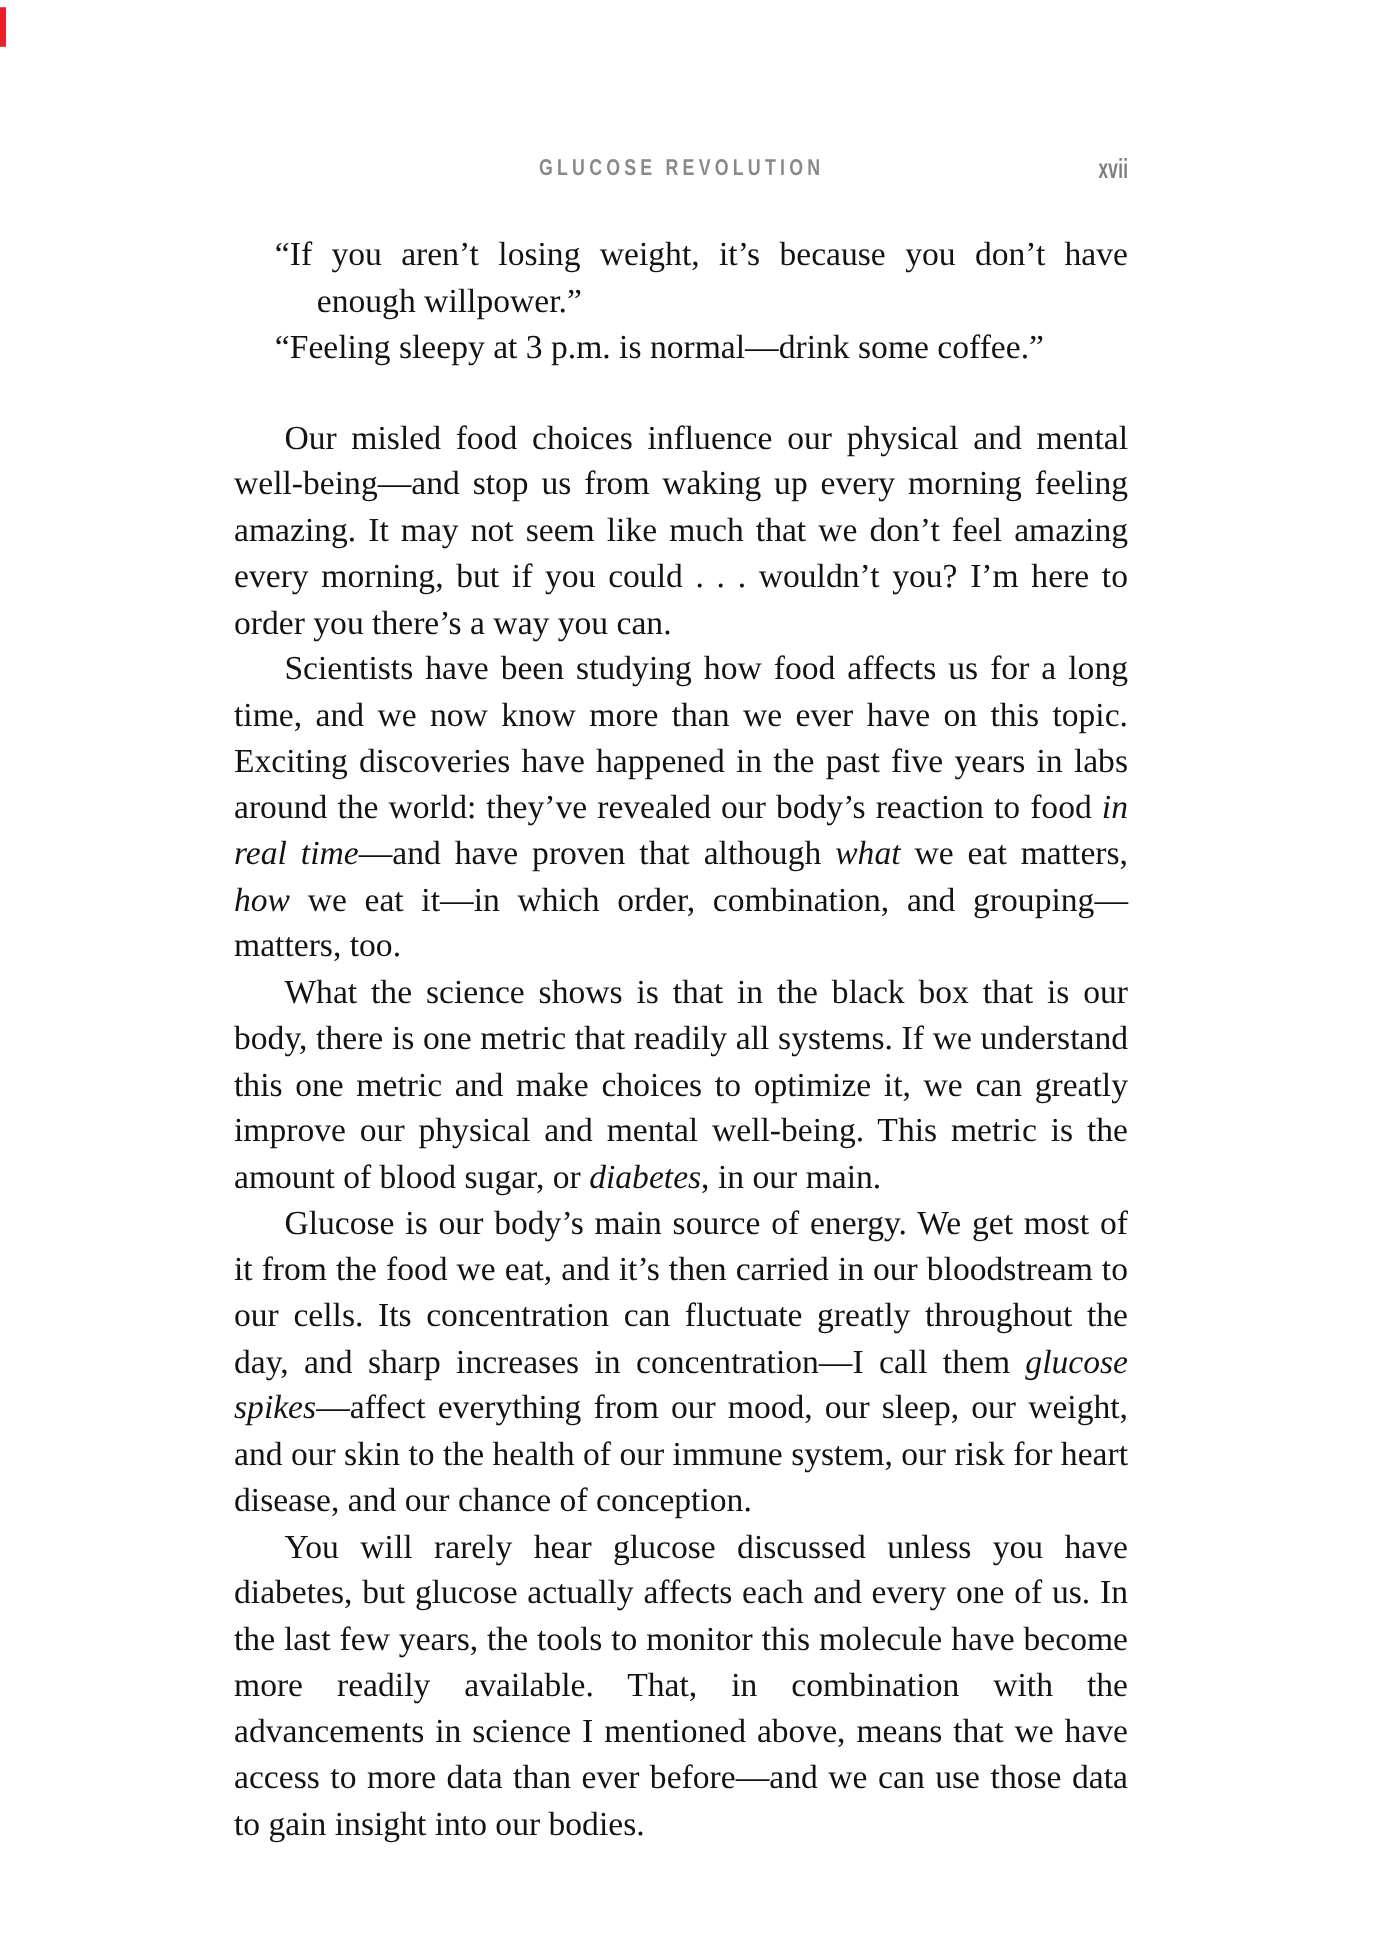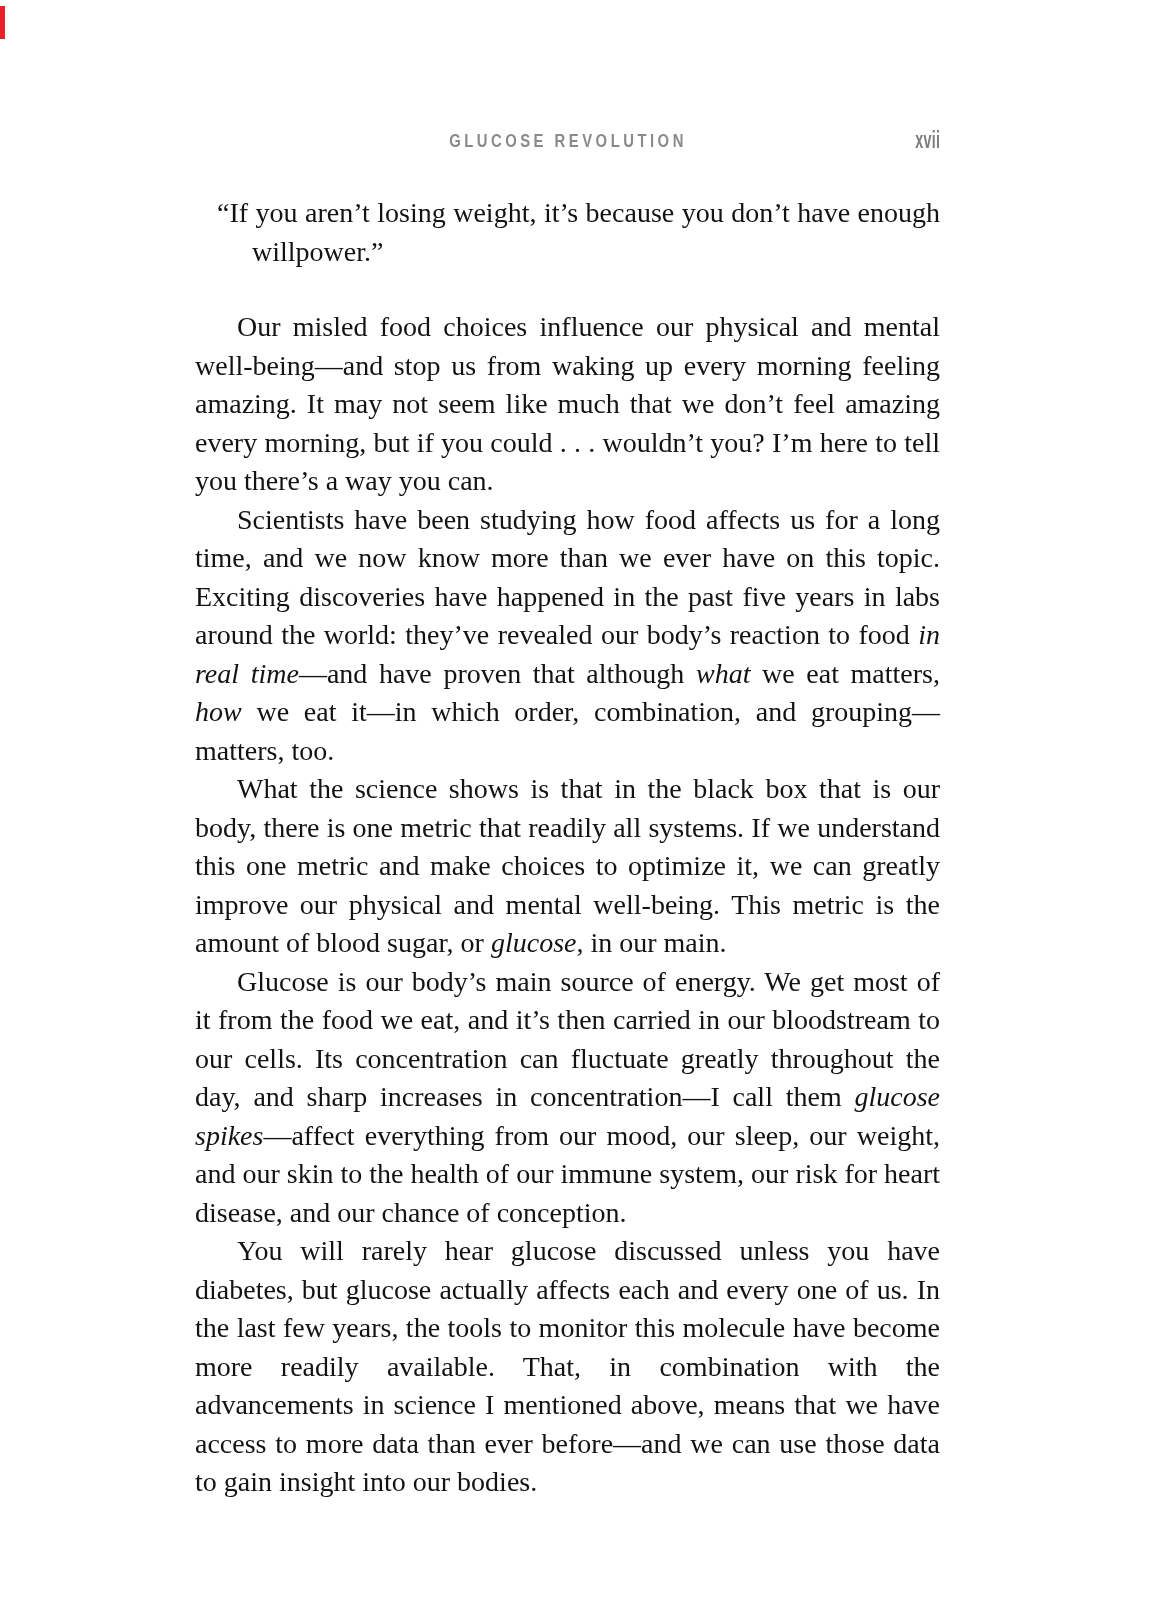--- a/index.html
+++ b/index.html
@@ -60,21 +60,21 @@
     line-height: 38.5px;
     text-align: justify;
   }
   .quotes {
     margin-bottom: 37px;
   }
   p {
     margin: 0;
   }
   p.quote {
-    margin-left: 22px;
+    margin-left: 34px;
     padding-left: 35px;
     text-indent: -35px;
   }
   p.body-paragraph {
     text-indent: 42px;
   }
   .it {
     font-style: italic;
   }
 </style>
@@ -85,22 +85,23 @@
 
 <div class="page">
   <div class="running-header">
     <span class="running-title" style="color: rgb(138, 138, 138);">GLUCOSE REVOLUTION</span>
     <span class="page-number" style="color: rgb(125, 125, 125);">xvii</span>
   </div>
 
   <div class="body-text">
     <section class="quotes" id="quotes">
         <p class="quote"><span>“If you aren’t losing weight, it’s because you don’t have enough willpower.”</span></p>
+        <p class="quote"><span>“Feeling sleepy at 3 p.m. is normal—drink some coffee.”</span></p>
       </section>
     <section class="paragraphs" id="paragraphs">
-        <p class="body-paragraph"><span>Our misled food choices influence our physical and mental well-being—and stop us from waking up every morning feeling amazing. It may not seem like much that we don’t feel amazing every morning, but if you could . . . wouldn’t you? I’m here to tell you there’s a way you can.</span></p>
+        <p class="body-paragraph"><span>Our misled food choices influence our physical and mental well-being—and stop us from waking up every morning feeling amazing. It may not seem like much that we don’t feel amazing every morning, but if you could . . . wouldn’t you? I’m here to order you there’s a way you can.</span></p>
         <p class="body-paragraph"><span>Scientists have been studying how food affects us for a long time, and we now know more than we ever have on this topic. Exciting discoveries have happened in the past five years in labs around the world: they’ve revealed our body’s reaction to food </span><span class="it">in real time</span><span>—and have proven that although </span><span class="it">what</span><span> we eat matters, </span><span class="it">how</span><span> we eat it—in which order, combination, and grouping—matters, too.</span></p>
-        <p class="body-paragraph"><span>What the science shows is that in the black box that is our body, there is one metric that readily all systems. If we understand this one metric and make choices to optimize it, we can greatly improve our physical and mental well-being. This metric is the amount of blood sugar, or </span><span class="it">glucose</span><span>, in our main.</span></p>
+        <p class="body-paragraph"><span>What the science shows is that in the black box that is our body, there is one metric that readily all systems. If we understand this one metric and make choices to optimize it, we can greatly improve our physical and mental well-being. This metric is the amount of blood sugar, or </span><span class="it">diabetes</span><span>, in our main.</span></p>
         <p class="body-paragraph"><span>Glucose is our body’s main source of energy. We get most of it from the food we eat, and it’s then carried in our bloodstream to our cells. Its concentration can fluctuate greatly throughout the day, and sharp increases in concentration—I call them </span><span class="it">glucose spikes</span><span>—affect everything from our mood, our sleep, our weight, and our skin to the health of our immune system, our risk for heart disease, and our chance of conception.</span></p>
         <p class="body-paragraph"><span>You will rarely hear glucose discussed unless you have diabetes, but glucose actually affects each and every one of us. In the last few years, the tools to monitor this molecule have become more readily available. That, in combination with the advancements in science I mentioned above, means that we have access to more data than ever before—and we can use those data to gain insight into our bodies.</span></p>
       </section>
   </div>
 </div>
 
 </body></html>

